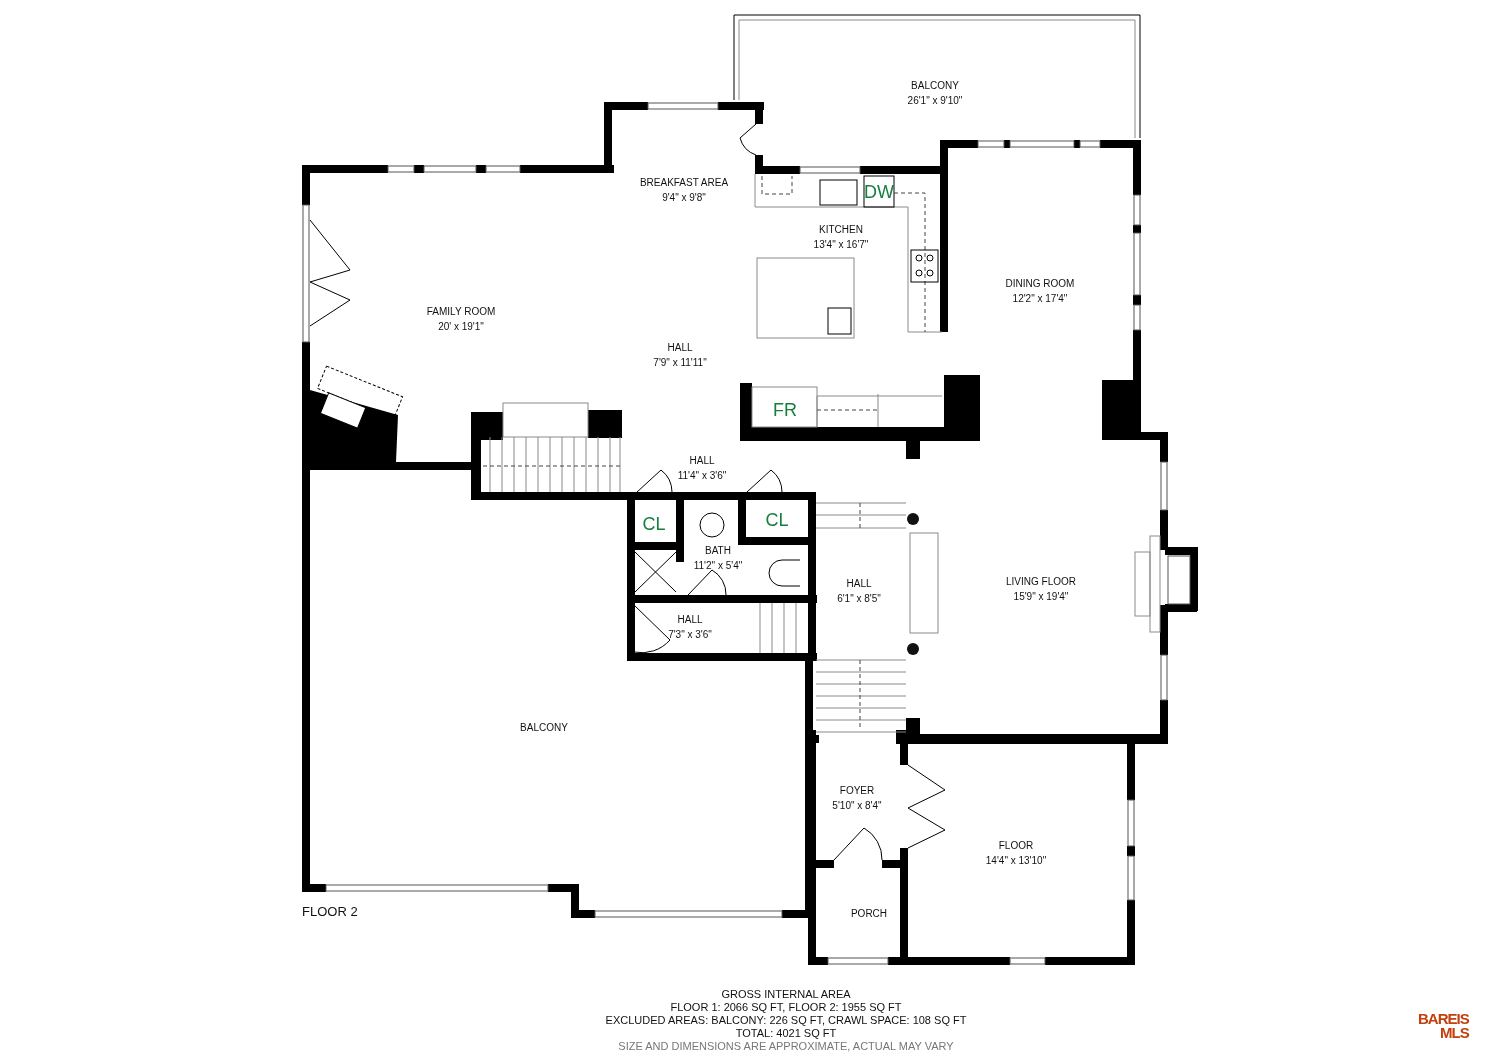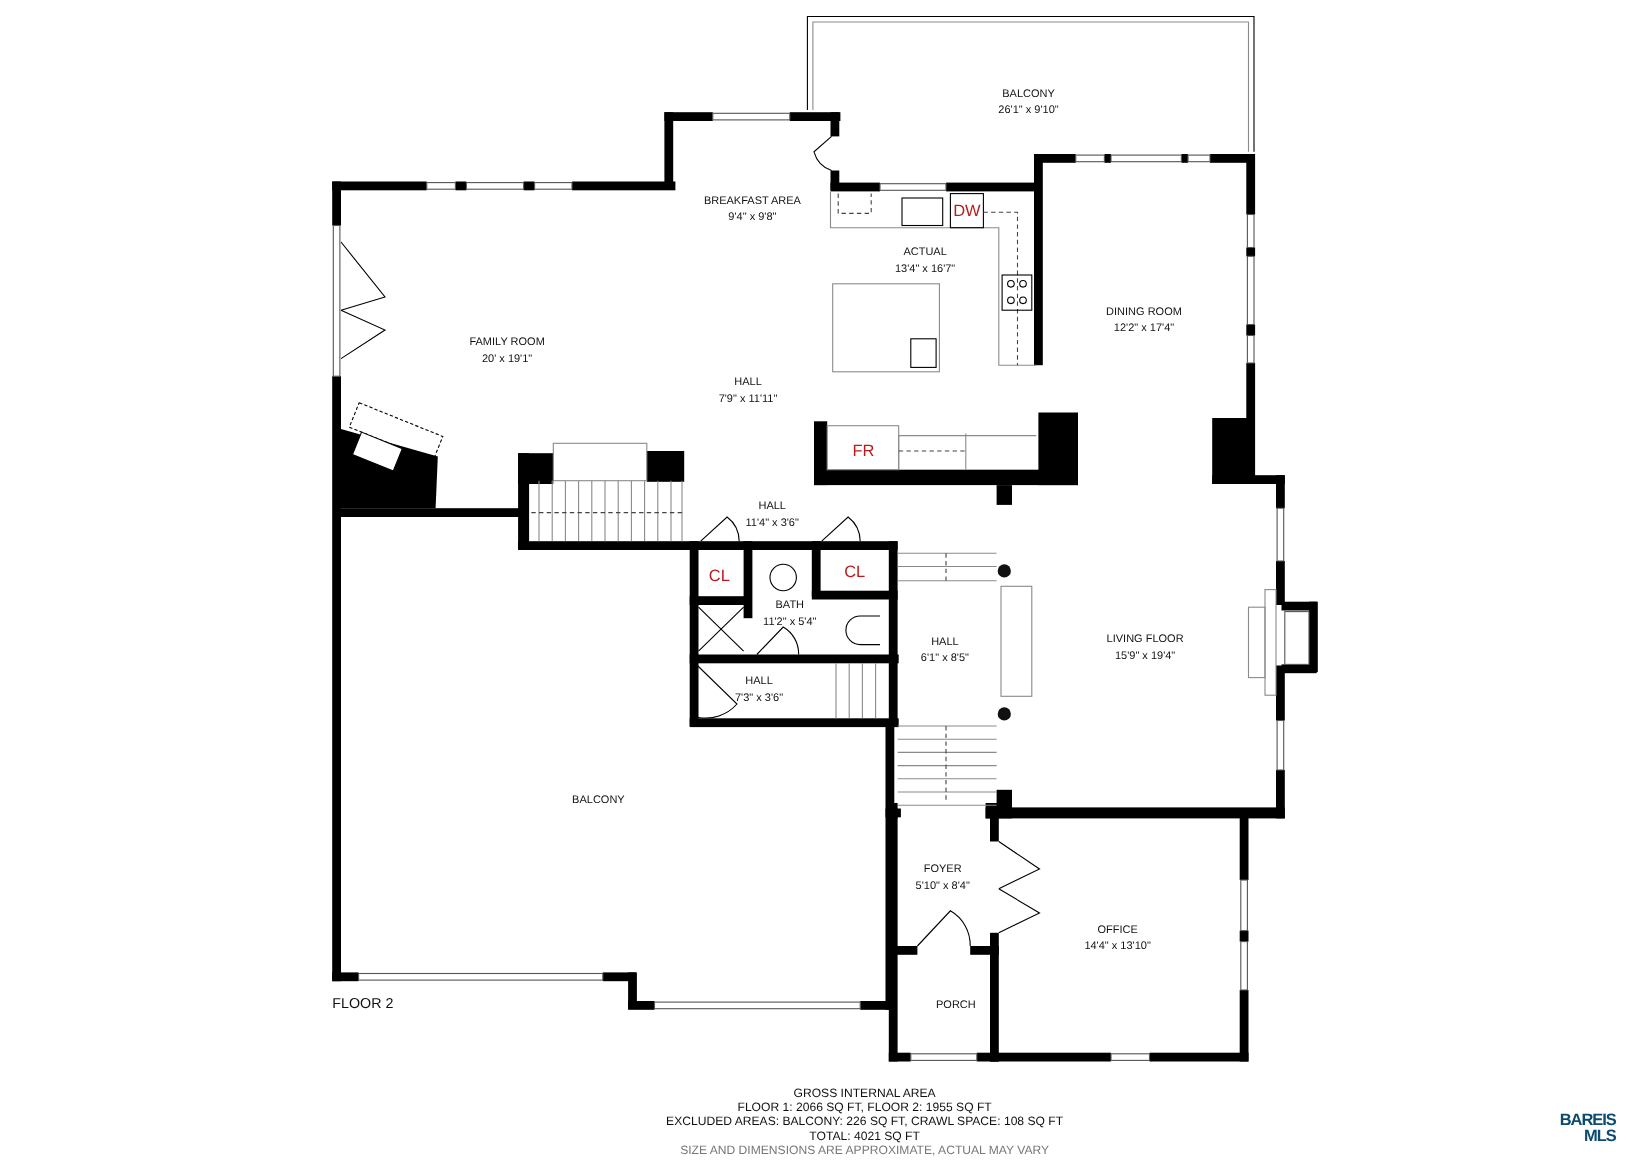--- a/index.html
+++ b/index.html
@@ -7,27 +7,27 @@
          font-family: "Liberation Sans", "DejaVu Sans", sans-serif; color: #111; }
   #plan { position: absolute; left: 0; top: 0; width: 1500px; height: 1060px; }
   .wall { fill: #000; }
   .thin { fill: none; stroke: #000; stroke-width: 1; }
   .grey { fill: none; stroke: #8a8a8a; stroke-width: 1; }
   .dash { fill: none; stroke: #444; stroke-width: 1; stroke-dasharray: 4 3; }
   .win  { fill: #fff; stroke: #555; stroke-width: 1; }
   .room-label { position: absolute; text-align: center; font-size: 10px; line-height: 15px;
                 transform: translateX(-50%); white-space: nowrap; color: #111; }
   .room-label .dim { display: block; }
-  .fixture-label { position: absolute; font-size: 15px; transform: translate(-50%, -50%); color:#b91c1c; }
+  .fixture-label { position: absolute; font-size: 18px; transform: translate(-50%, -50%); color:#15803d; }
   #floor-label { position: absolute; left: 302px; top: 904px; font-size: 13px; }
   #area-summary { position: absolute; left: 786px; top: 988px; transform: translateX(-50%);
                   text-align: center; font-size: 11px; line-height: 13px; white-space: nowrap; color:#111; }
   #area-summary .disclaimer { color: #777; }
   #watermark { position: absolute; left: 1418px; top: 1012px; font-size: 15px; font-weight: bold;
-               color: #0c4a6e; letter-spacing: -1px; line-height: 14px; text-align: right; }
+               color: #c2410c; letter-spacing: -1px; line-height: 14px; text-align: right; }
 </style>
 </head>
 <body>
 
 <svg id="plan" viewBox="0 0 1500 1060" xmlns="http://www.w3.org/2000/svg">
 
   <g>
     <path class="thin" d="M734 100 V15 H1140 V138"></path>
     <path class="grey" d="M739 100 V20 H1135 V138"></path>
   </g>
@@ -210,21 +210,21 @@
 
 <div class="room-label" style="left:935px; top:78px;">
   <span>BALCONY</span>
   <span class="dim">26'1" x 9'10"</span>
 </div>
 <div class="room-label" style="left:684px; top:175px;">
   <span>BREAKFAST AREA</span>
   <span class="dim">9'4" x 9'8"</span>
 </div>
 <div class="room-label" style="left:841px; top:222px;">
-  <span>ACTUAL</span>
+  <span>KITCHEN</span>
   <span class="dim">13'4" x 16'7"</span>
 </div>
 <div class="room-label" style="left:1040px; top:276px;">
   <span>DINING ROOM</span>
   <span class="dim">12'2" x 17'4"</span>
 </div>
 <div class="room-label" style="left:461px; top:304px;">
   <span>FAMILY ROOM</span>
   <span class="dim">20' x 19'1"</span>
 </div>
@@ -253,21 +253,21 @@
   <span class="dim">15'9" x 19'4"</span>
 </div>
 <div class="room-label" style="left:544px; top:720px;">
   <span>BALCONY</span>
 </div>
 <div class="room-label" style="left:857px; top:783px;">
   <span>FOYER</span>
   <span class="dim">5'10" x 8'4"</span>
 </div>
 <div class="room-label" style="left:1016px; top:838px;">
-  <span>OFFICE</span>
+  <span>FLOOR</span>
   <span class="dim">14'4" x 13'10"</span>
 </div>
 <div class="room-label" style="left:859px; top:906px;padding-left:20px;">
   <span>PORCH</span>
 </div>
 
 <span class="fixture-label" style="left:879px; top:192px;">DW</span>
 <span class="fixture-label" style="left:785px; top:410px;">FR</span>
 <span class="fixture-label" style="left:654px; top:524px;">CL</span>
 <span class="fixture-label" style="left:777px; top:520px;">CL</span>

